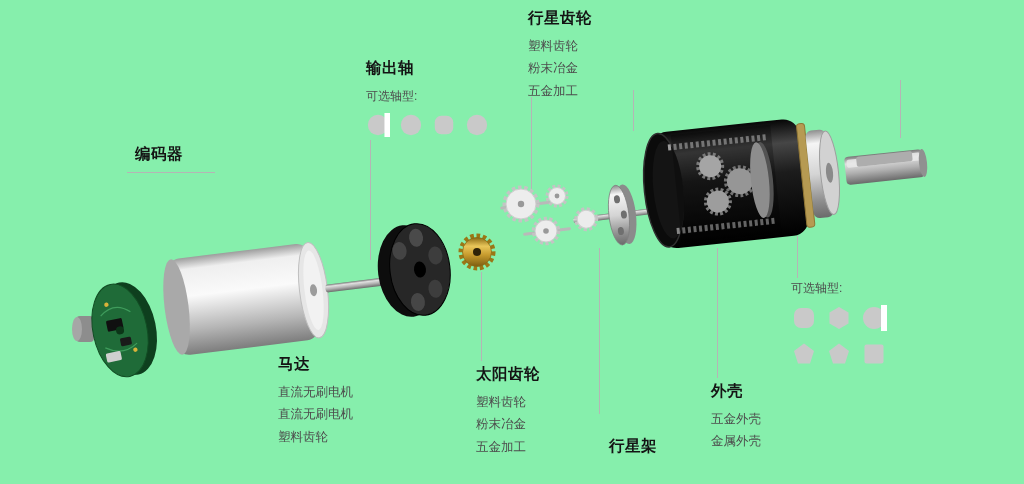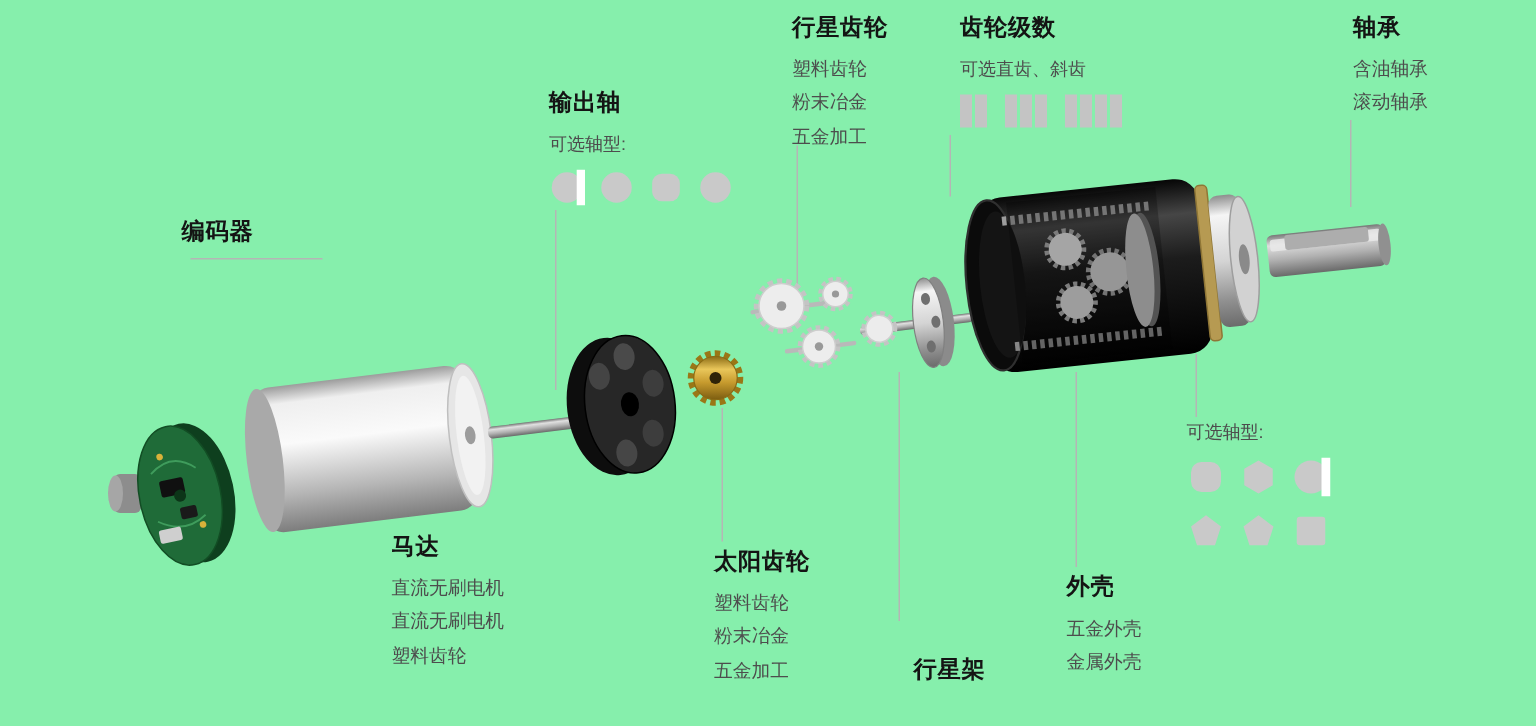--- a/index.html
+++ b/index.html
@@ -169,47 +169,21 @@
     </g>
   </svg>
 
   <div class="label" style="left:528px;top:8px">
     <div class="label-title">行星齿轮</div>
     <div class="label-item">塑料齿轮</div>
     <div class="label-item">粉末冶金</div>
     <div class="label-item">五金加工</div>
   </div>
 
-  <div class="label" style="left:640px;top:8px">
-    <div class="label-title">齿轮级数</div>
-    <div class="label-sub">可选直齿、斜齿</div>
-    <div class="bars-row">
-      <div class="bar-group">
-          <i></i>
-          <i></i>
-        </div>
-      <div class="bar-group">
-          <i></i>
-          <i></i>
-          <i></i>
-        </div>
-      <div class="bar-group">
-          <i></i>
-          <i></i>
-          <i></i>
-          <i></i>
-        </div>
-    </div>
-  </div>
-
-  <div class="label" style="left:902px;top:8px">
-    <div class="label-title">轴承</div>
-    <div class="label-item">含油轴承</div>
-    <div class="label-item">滚动轴承</div>
-  </div>
+
 
   <div class="label" style="left:366px;top:58px">
     <div class="label-title">输出轴</div>
     <div class="label-sub">可选轴型:</div>
     <div class="shape-row">
       <svg class="shape" viewBox="0 0 26 26">
           <circle cx="13" cy="13" r="11" fill="#c9c9c9"></circle>
           <rect x="20" y="0" width="6" height="26" fill="#ffffff"></rect>
         </svg>
       <svg class="shape" viewBox="0 0 26 26">
@@ -217,25 +191,25 @@
         </svg>
       <svg class="shape" viewBox="0 0 26 26">
           <rect x="3" y="3" width="20" height="20" rx="7" fill="#c9c9c9"></rect>
         </svg>
       <svg class="shape" viewBox="0 0 26 26">
           <circle cx="13" cy="13" r="11" fill="#c9c9c9"></circle>
         </svg>
     </div>
   </div>
 
-  <div class="label" style="left:121px;top:144px">
+  <div class="label" style="left:135px;top:144px">
     <div class="label-title">编码器</div>
   </div>
 
-  <div class="label" style="left:261px;top:354px">
+  <div class="label" style="left:278px;top:354px">
     <div class="label-title">马达</div>
     <div class="label-item">直流无刷电机</div>
     <div class="label-item">直流无刷电机</div>
     <div class="label-item">塑料齿轮</div>
   </div>
 
   <div class="label" style="left:476px;top:364px">
     <div class="label-title">太阳齿轮</div>
     <div class="label-item">塑料齿轮</div>
     <div class="label-item">粉末冶金</div>

